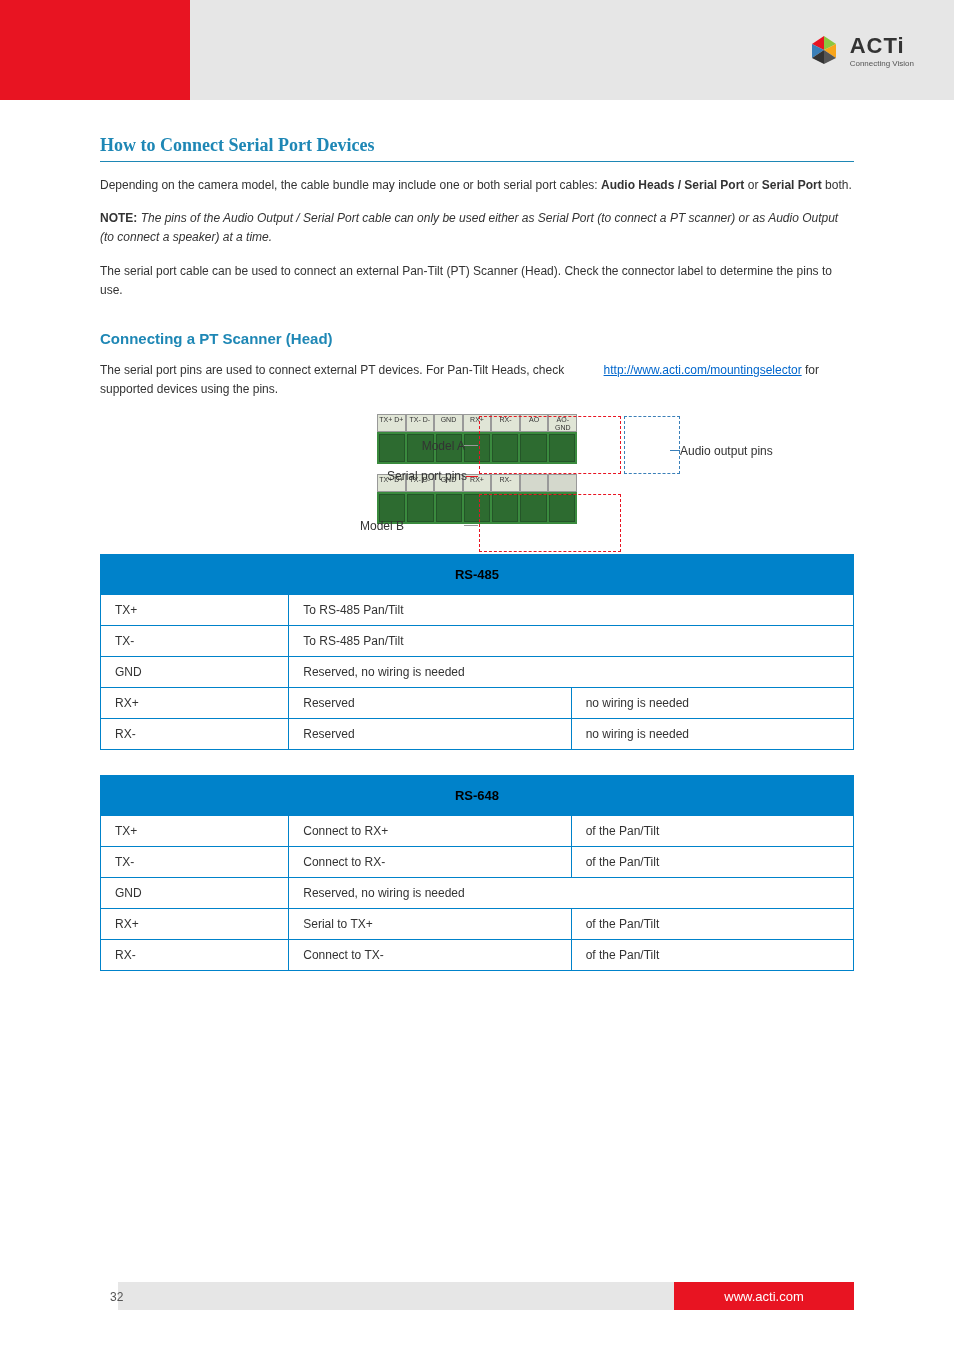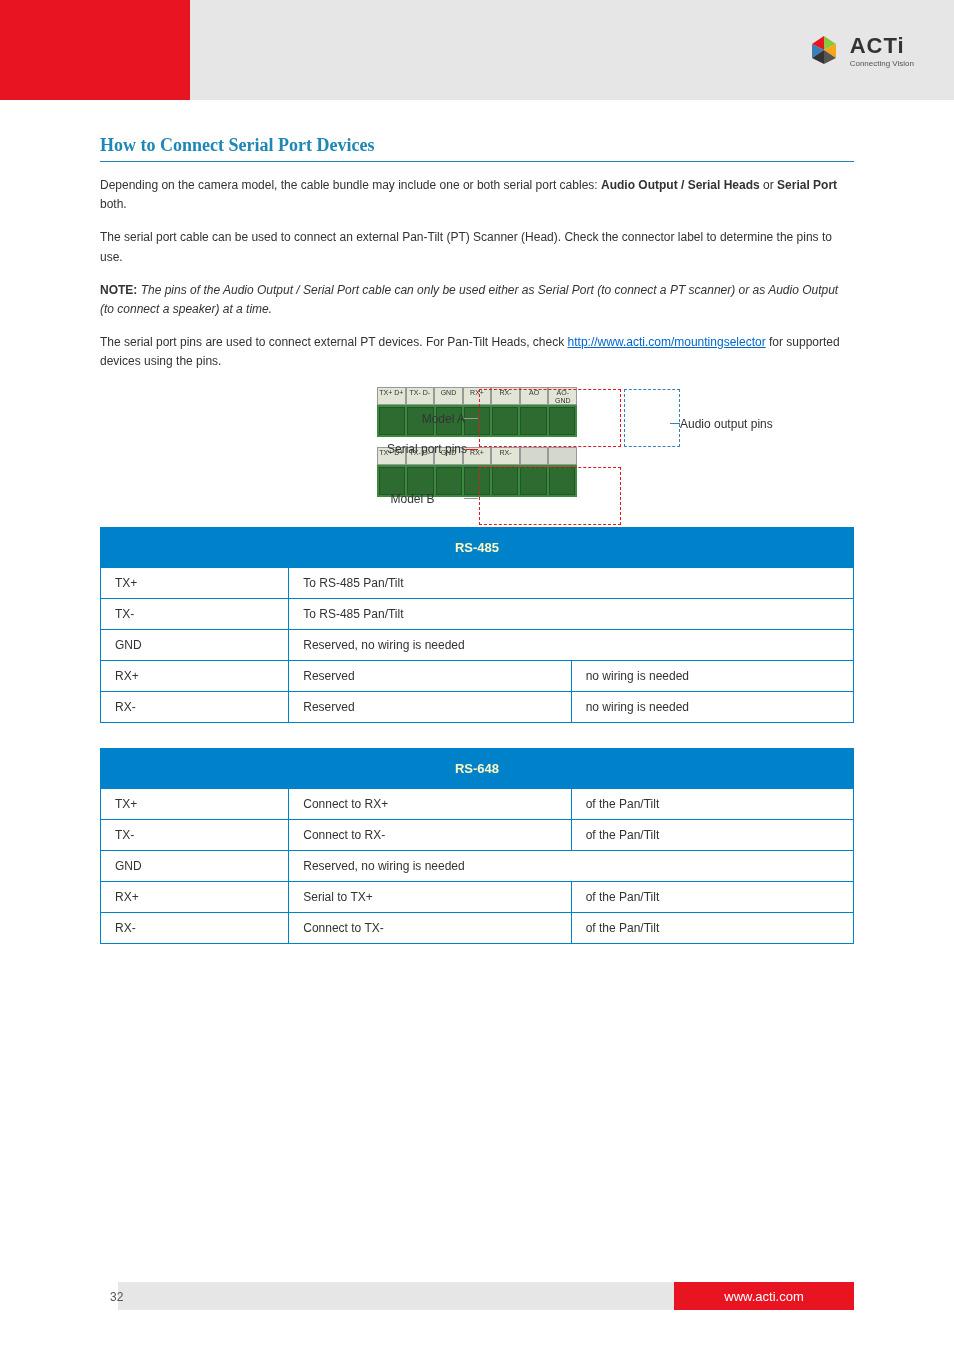--- a/index.html
+++ b/index.html
@@ -133,21 +133,21 @@
     }
     .annot-modela {
       left: 260px;
       top: 25px;
       text-align: right;
       width: 105px;
     }
     .annot-modelb {
       left: 260px;
       top: 105px;
-      text-align: center;
+      text-align: left;
       width: 105px;
     }
     .annot-serial {
       left: 237px;
       top: 55px;
       text-align: right;
       width: 130px;
     }
     .annot-audio {
       left: 580px;
@@ -213,21 +213,21 @@
       background: #3a7fb8;
     }
     .data-table {
       width: 100%;
       border-collapse: collapse;
       margin-top: 10px;
       margin-bottom: 25px;
     }
     .data-table th {
       background: #0082ca;
-      color: #fef9c3;
+      color: #000000;
       text-align: center;
       font-size: 13px;
       font-weight: bold;
       padding: 12px 8px;
       border: 1px solid #0082ca;
     }
     .data-table td {
       border: 1px solid #0082ca;
       padding: 8px 14px;
       font-size: 12px;
@@ -291,37 +291,38 @@
       </div>
     </div>
   </div>
 </div>
 
 <div class="content">
   <h2 class="section-title">How to Connect Serial Port Devices</h2>
 
   <p class="paragraph">
     <span>Depending on the camera model, the cable bundle may include one or both serial port cables: </span>
-    <span class="bold">Audio Output / Serial Heads</span>
+    <span class="bold">Audio Heads / Serial Port</span>
     <span> or </span>
     <span class="bold">Serial Port</span>
     <span> both.</span>
   </p>
 
-  <p class="paragraph">The serial port cable can be used to connect an external Pan-Tilt (PT) Scanner (Head). Check the connector label to determine the pins to use.</p>
-
   <p class="paragraph">
     <span class="bold">NOTE:</span>
     <span class="note"> The pins of the Audio Output / Serial Port cable can only be used either as Serial Port (to connect a PT scanner) or as Audio Output (to connect a speaker) at a time.</span>
   </p>
 
+  <p class="paragraph">The serial port cable can be used to connect an external Pan-Tilt (PT) Scanner (Head). Check the connector label to determine the pins to use.</p>
+
+  <h3 class="subsection-title">Connecting a PT Scanner (Head)</h3>
 
   <p class="paragraph">
     <span>The serial port pins are used to connect external PT devices. For Pan-Tilt Heads, check </span>
-    <a href="#" style="color:#0066cc;text-decoration:underline;">http://www.acti.com/mountingselector</a>
+    <a href="#" style="color:#0066cc;text-decoration:underline;margin-left:36px;">http://www.acti.com/mountingselector</a>
     <span> for supported devices using the pins.</span>
   </p>
 
   <div class="image-wrapper">
     <div class="dashed-red box-serial-top"></div>
     <div class="dashed-red box-serial-bot"></div>
     <div class="dashed-blue box-audio"></div>
 
     <div class="annotation annot-modela">Model A</div>
     <div class="annotation annot-modelb">Model B</div>

